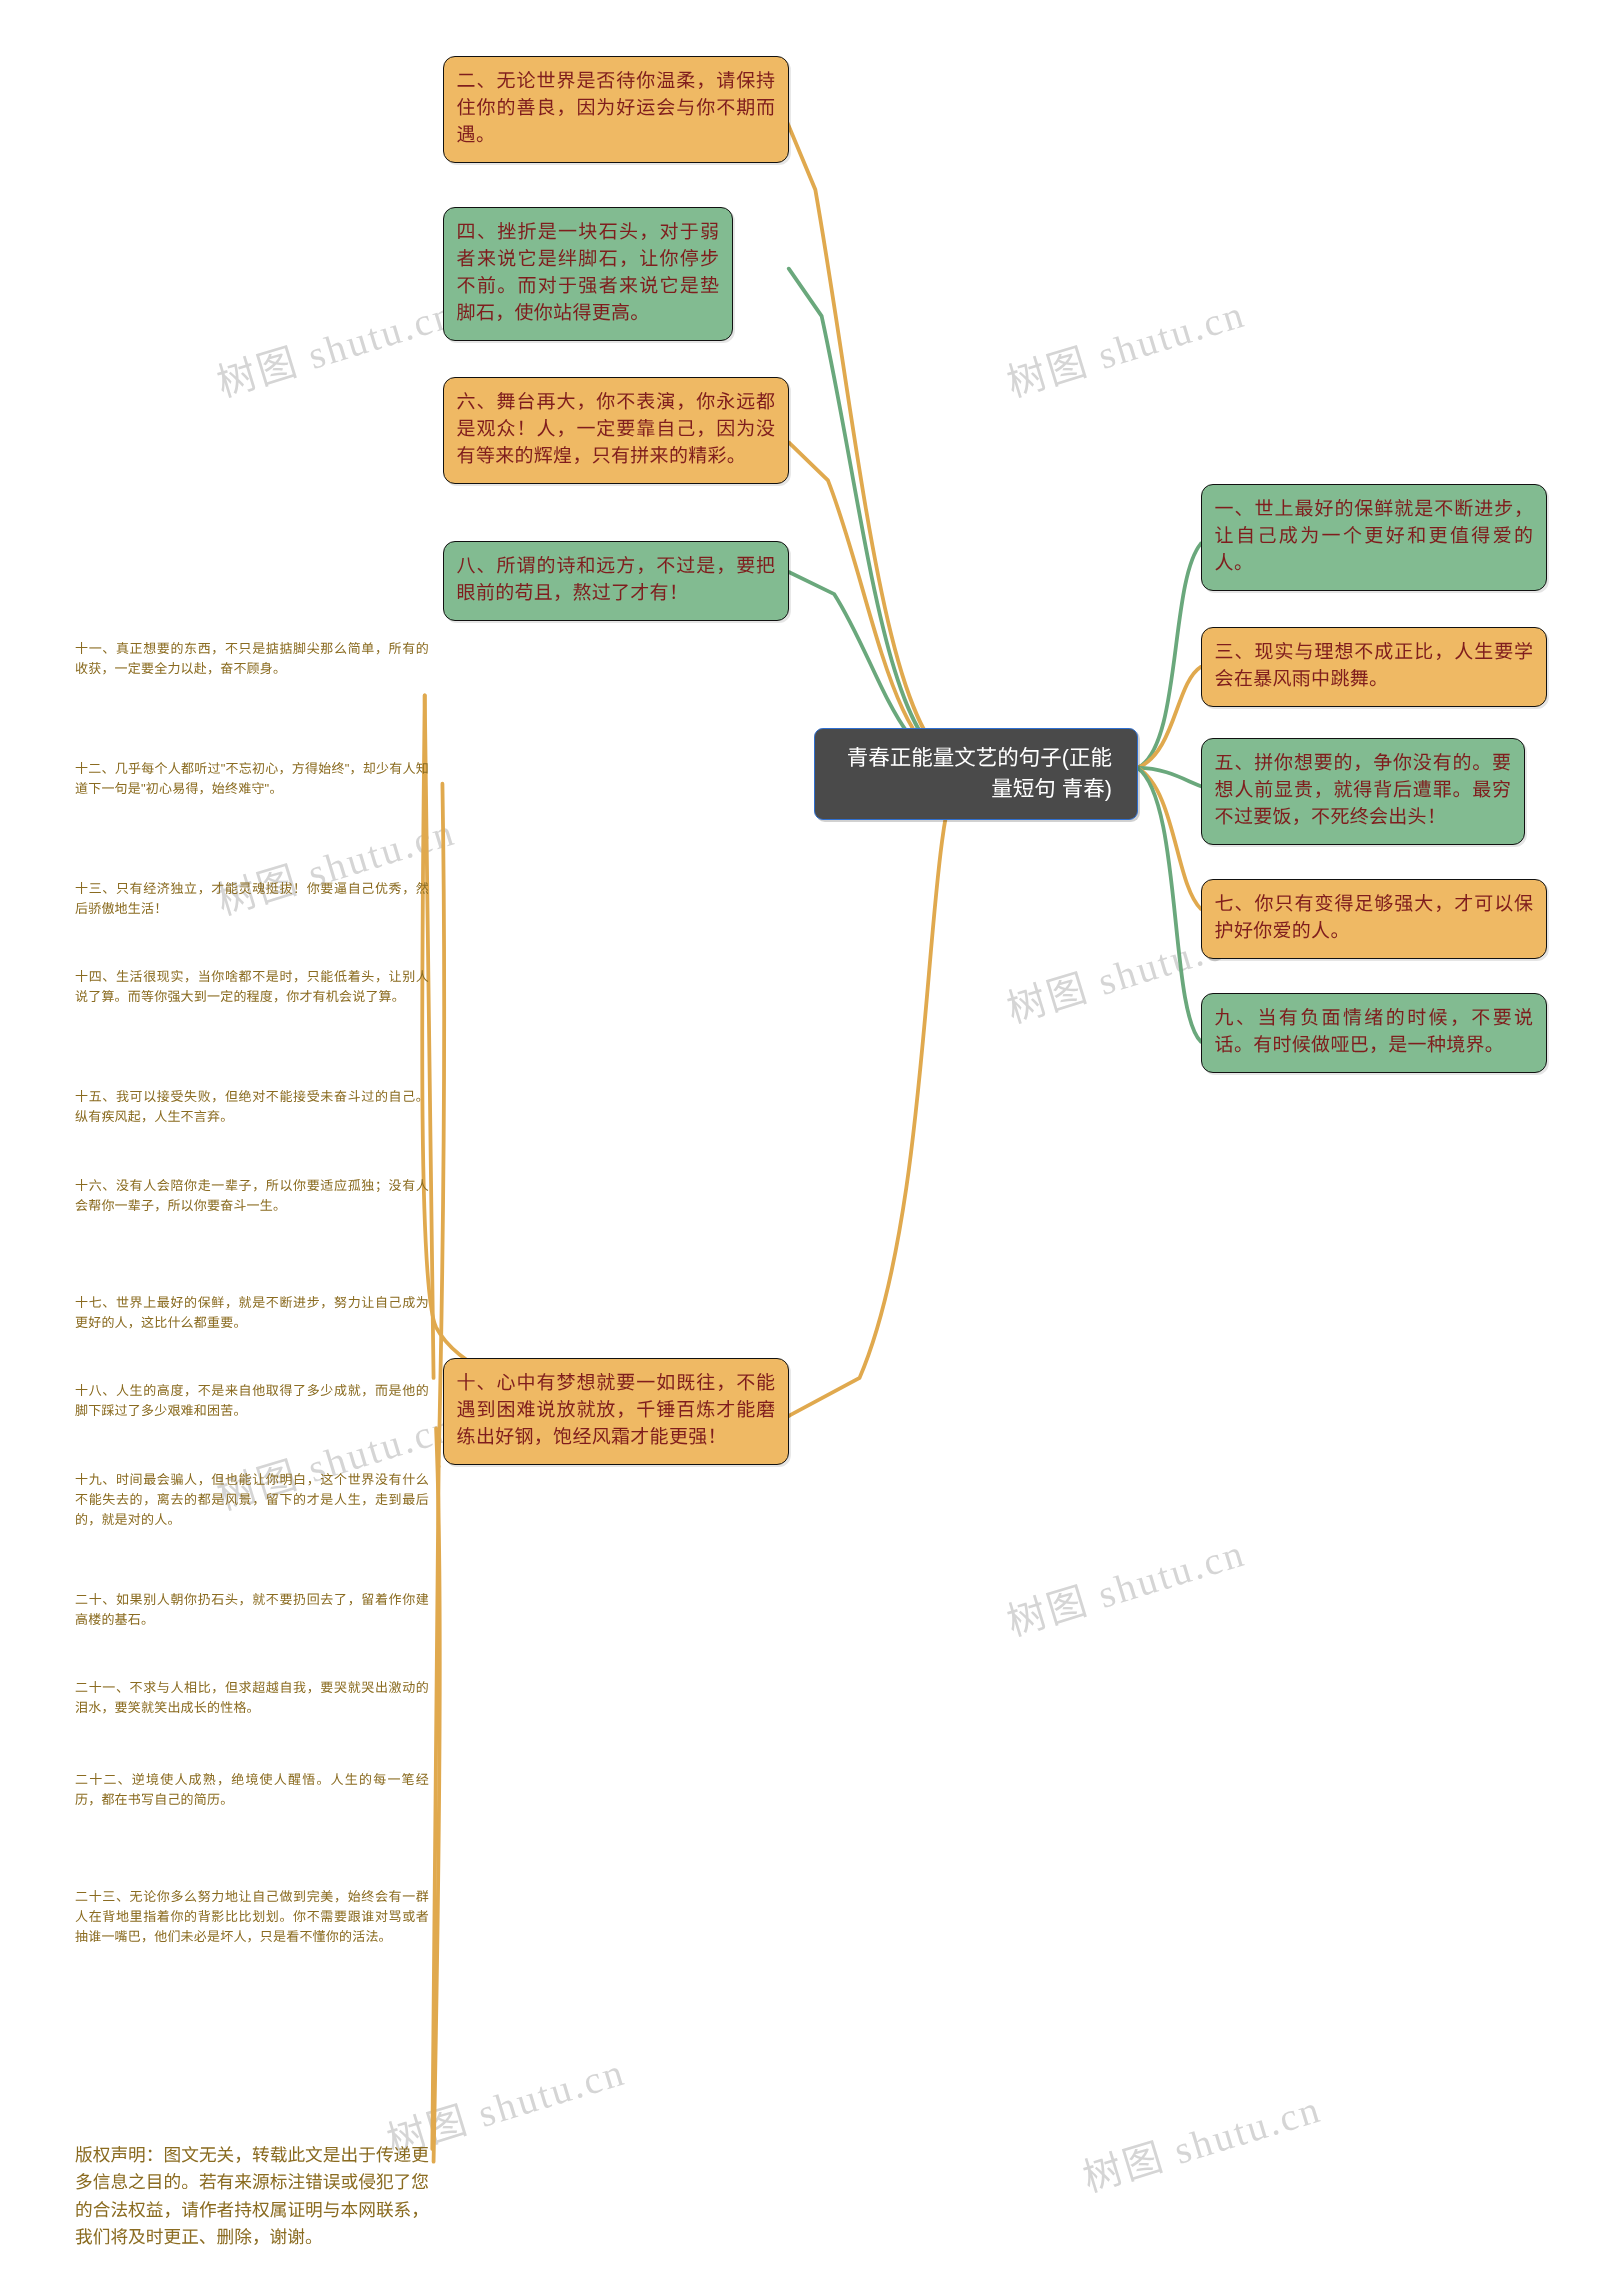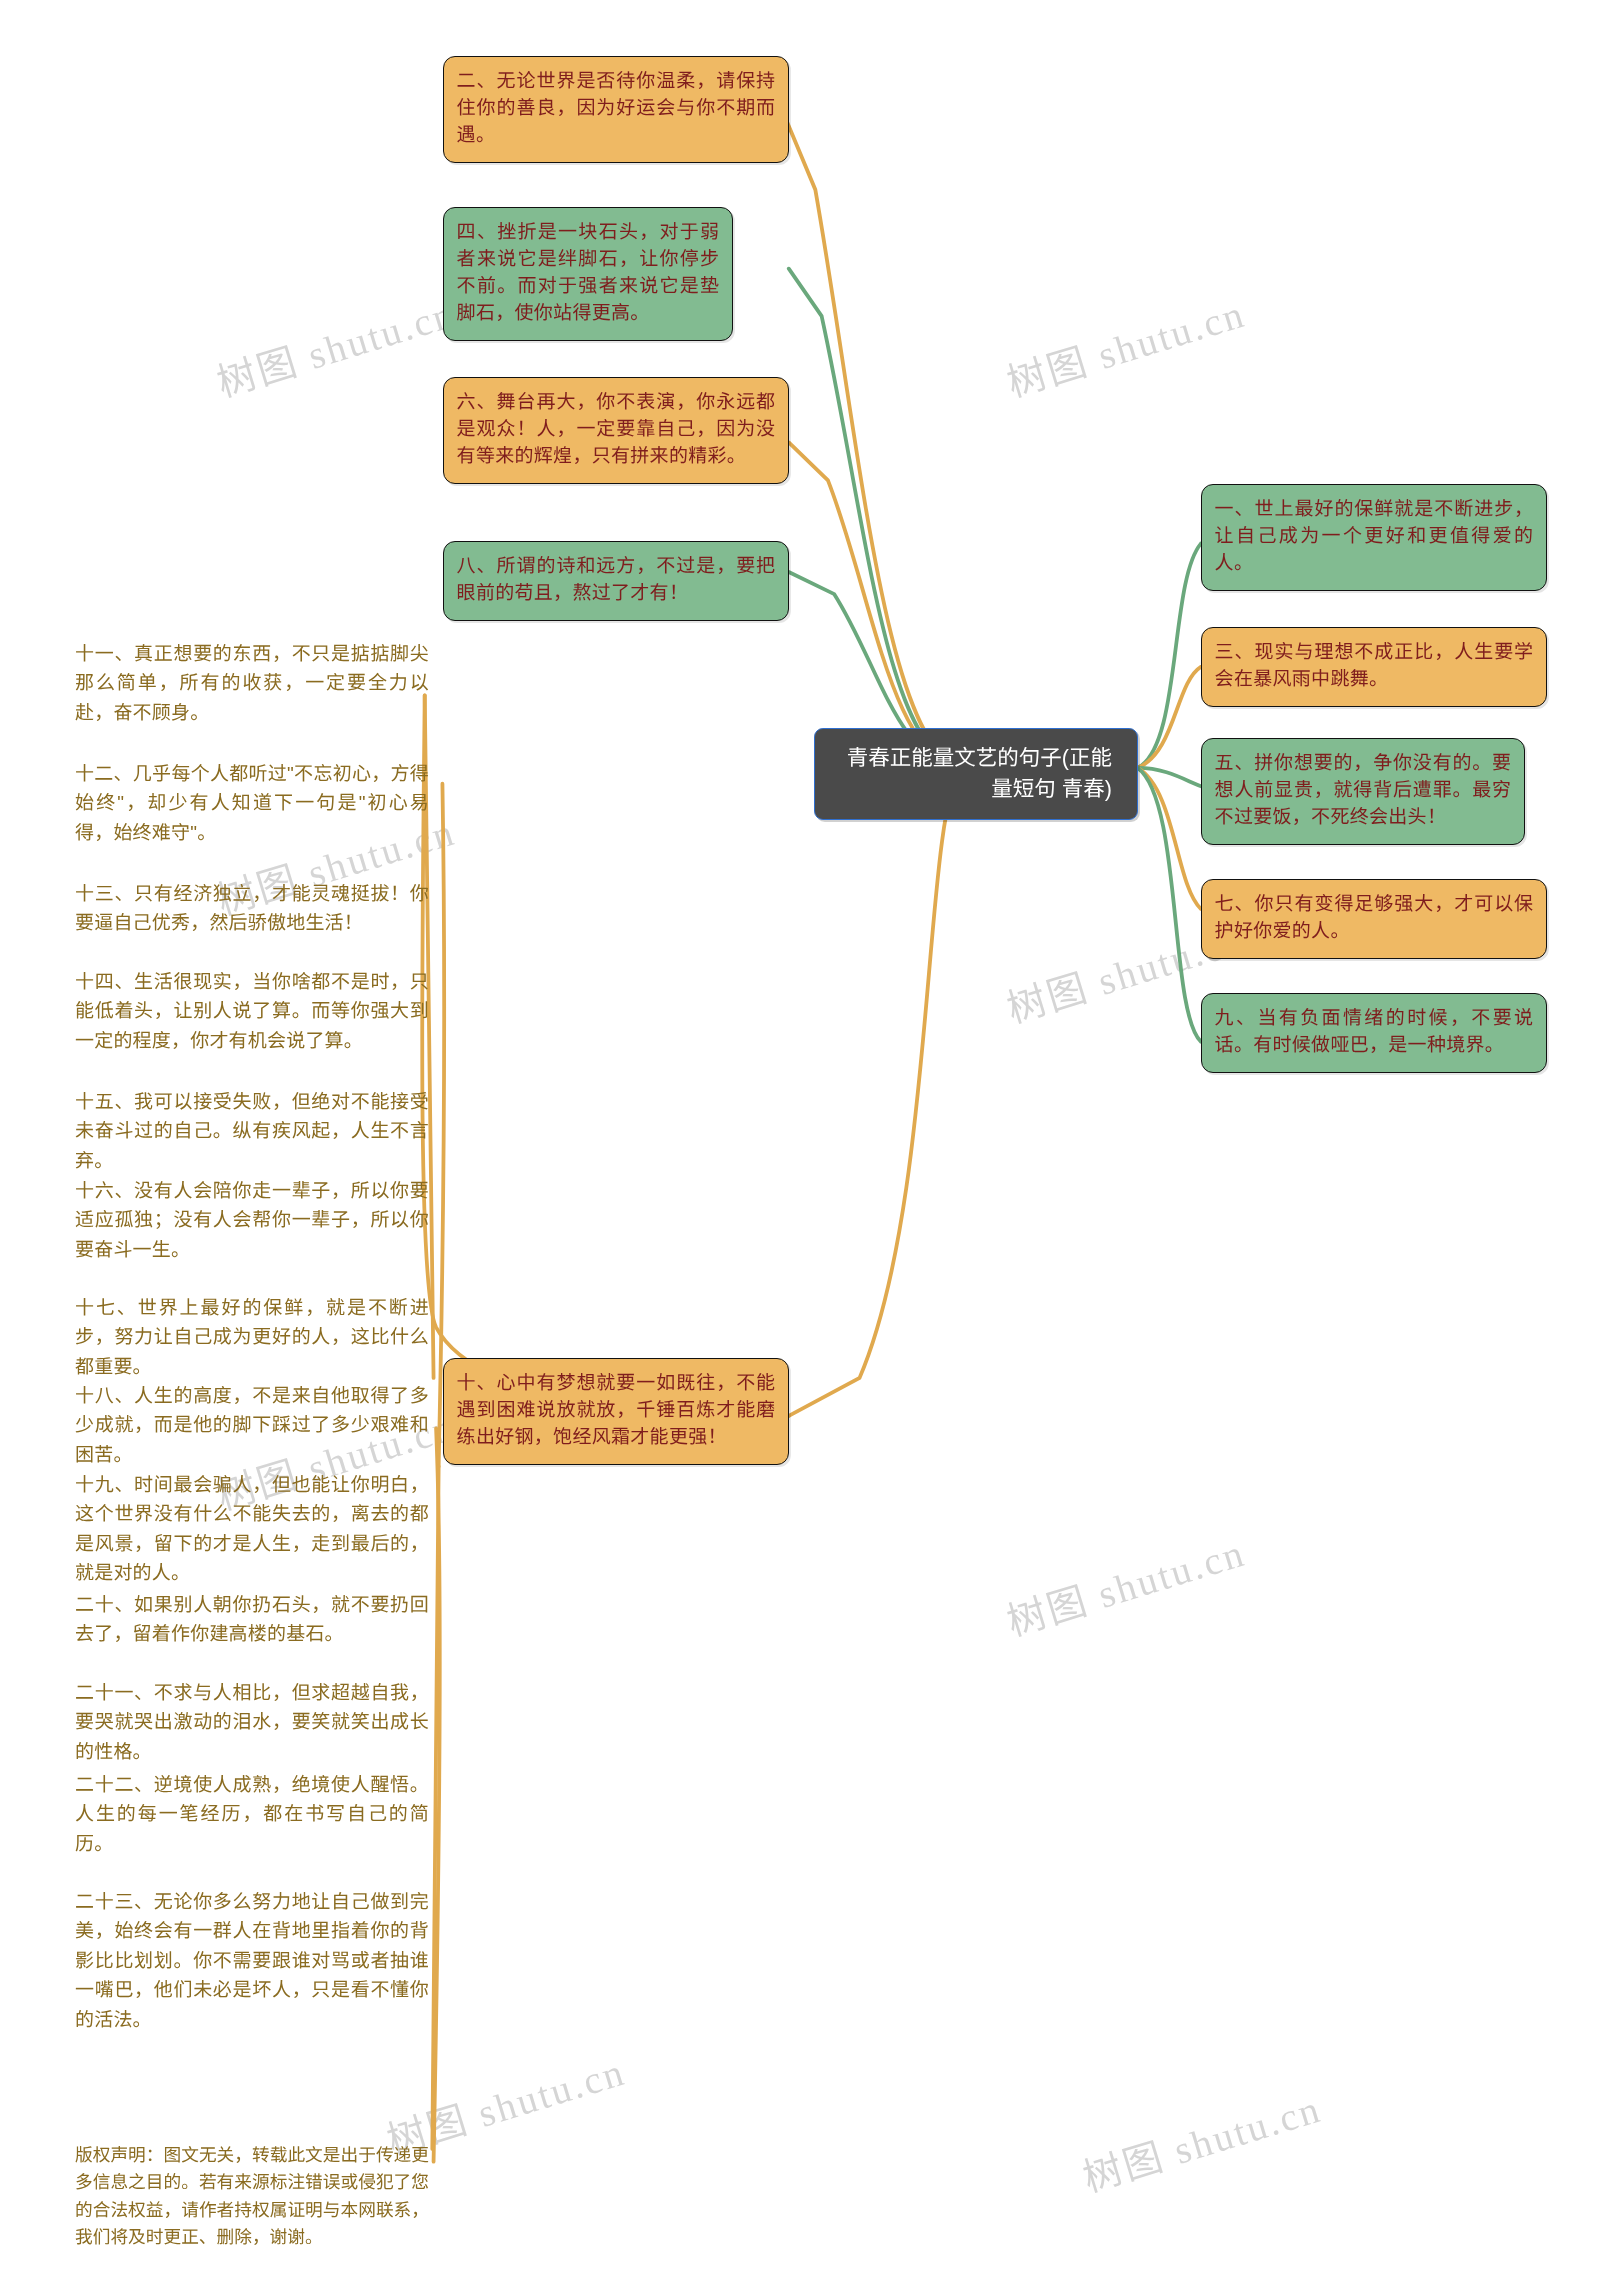--- a/index.html
+++ b/index.html
@@ -72,21 +72,21 @@
     box-shadow: 1.9px 1.9px 0 rgba(0,0,0,0.18);
   }
 
   
   .text-item {
     position: absolute;
     z-index: 3;
     width: 354px;
     left: 75px;
     color: #8a6b20;
-    font-size: 19px;
+    font-size: 13px;
     line-height: 1.55;
     text-align: justify;
     letter-spacing: 0.2px;
   }
   .copyright {
     position: absolute;
     z-index: 3;
     width: 354px;
     left: 75px;
     color: #8a6b20;

